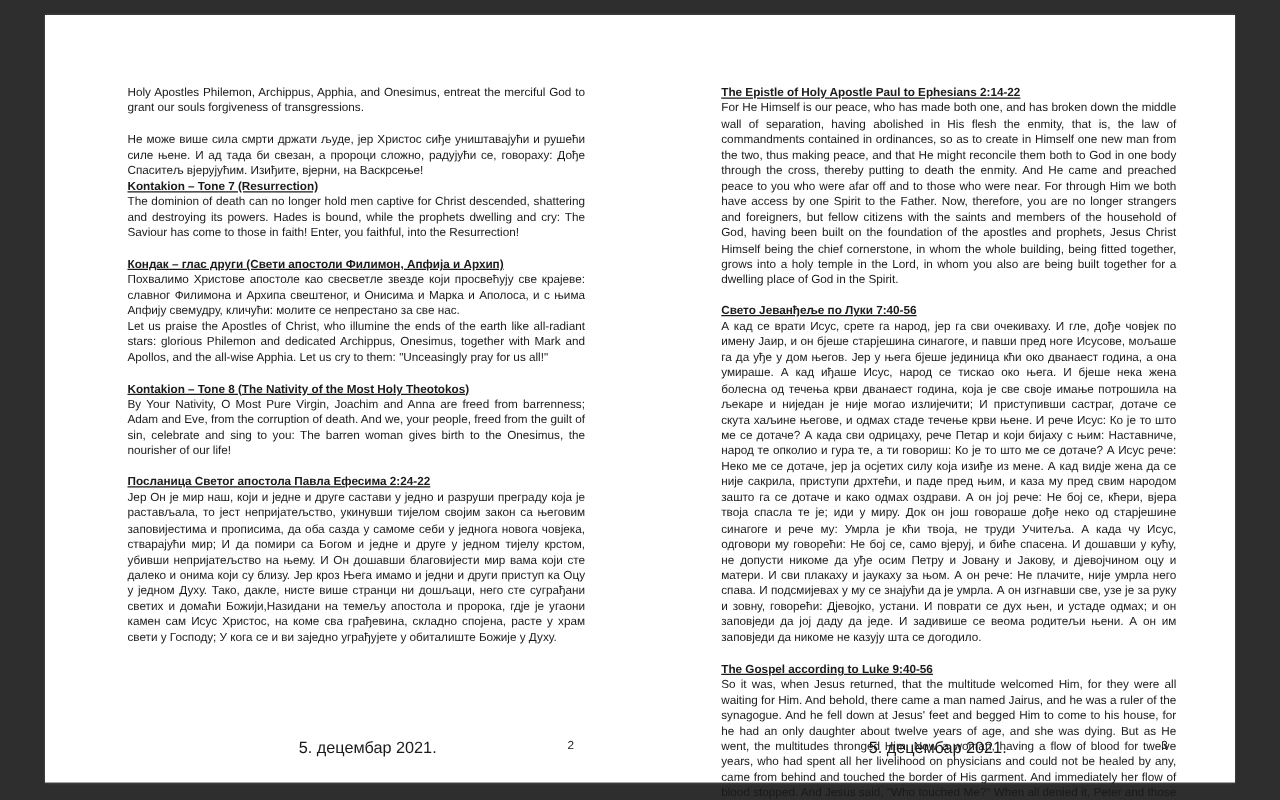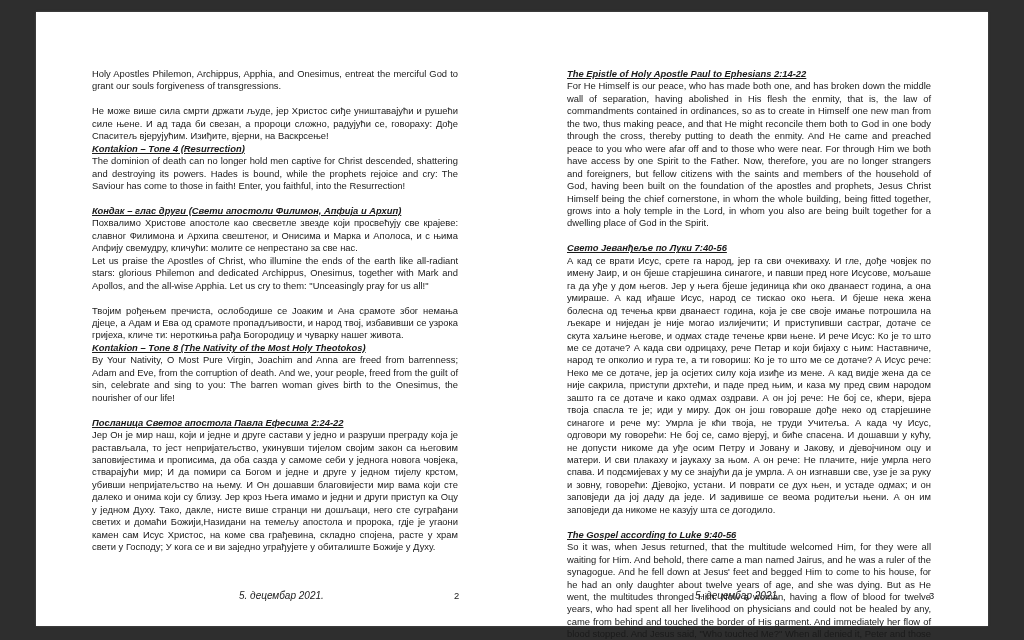--- a/index.html
+++ b/index.html
@@ -13,53 +13,53 @@
     position:absolute; left:36px; top:12px; width:952px; height:614px;
     background:#ffffff; box-shadow:0 0 2px #555;
   }
   .page { position:absolute; top:0; height:614px; width:476px; }
   .page.left { left:0; }
   .page.right { left:476px; }
   .content {
     position:absolute; top:56px;
     font-size:9.4px; line-height:12.45px; color:#1a1a1a;
     text-align:justify;
+    margin-left:10px;
   }
   .page.left .content { left:56px; width:366px; }
   .page.right .content { left:55px; width:364px; }
   .content p { margin:0; }
-  .content .heading { font-weight:bold; text-decoration:underline;font-style:italic; }
+  .content .heading { font-weight:bold; text-decoration:underline; }
   .content .gap { height:12.45px; }
   .footer-date {
-    position:absolute; top:578px; font-size:10px; color:#1a1a1a;font-style:italic;
+    position:absolute; top:578px; font-size:13px; color:#1a1a1a;
   }
   .page.left .footer-date { left:203px; }
   .page.right .footer-date { left:670px; left:183px; }
   .footer-num { position:absolute; top:578px; font-size:9.4px; color:#1a1a1a; }
   .page.left .footer-num { left:418px; }
   .page.right .footer-num { left:893px; left:417px; }
 </style>
 </head>
 <body>
 
 <div class="spread">
 
   <div class="page left">
     <div class="content">
       <p>Holy Apostles Philemon, Archippus, Apphia, and Onesimus, entreat the merciful God to grant our souls forgiveness of transgressions.</p>
       <div class="gap"></div>
       <p>Не може више сила смрти држати људе, јер Христос сиђе уништавајући и рушећи силе њене. И ад тада би свезан, а пророци сложно, радујући се, говораху: Дође Спаситељ вјерујућим. Изиђите, вјерни, на Васкрсење!</p>
-      <p class="heading">Kontakion – Tone 4 (Resurrection)</p>
-      <p>The dominion of death can no longer hold men captive for Christ descended, shattering and destroying its powers. Hades is bound, while the prophets rejoice and cry: The Saviour has come to those in faith! Enter, you faithful, into the Resurrection!</p>
+      <p class="heading">Kontakion – Tone 7 (Resurrection)</p>
+      <p>The dominion of death can no longer hold men captive for Christ descended, shattering and destroying its powers. Hades is bound, while the prophets dwelling and cry: The Saviour has come to those in faith! Enter, you faithful, into the Resurrection!</p>
       <div class="gap"></div>
       <p class="heading">Кондак – глас други (Свети апостоли Филимон, Апфија и Архип)</p>
       <p>Похвалимо Христове апостоле као свесветле звезде који просвећују све крајеве: славног Филимона и Архипа свештеног, и Онисима и Марка и Аполоса, и с њима Апфију свемудру, кличући: молите се непрестано за све нас.</p>
       <p>Let us praise the Apostles of Christ, who illumine the ends of the earth like all-radiant stars: glorious Philemon and dedicated Archippus, Onesimus, together with Mark and Apollos, and the all-wise Apphia. Let us cry to them: "Unceasingly pray for us all!"</p>
       <div class="gap"></div>
-      <p>Твојим рођењем пречиста, ослободише се Јоаким и Ана срамоте због немања дјеце, а Адам и Ева од срамоте пропадљивости, и народ твој, избавивши се узрока гријеха, кличе ти: нероткиња рађа Богородицу и чуварку нашег живота.</p>
       <p class="heading">Kontakion – Tone 8 (The Nativity of the Most Holy Theotokos)</p>
       <p>By Your Nativity, O Most Pure Virgin, Joachim and Anna are freed from barrenness; Adam and Eve, from the corruption of death. And we, your people, freed from the guilt of sin, celebrate and sing to you: The barren woman gives birth to the Onesimus, the nourisher of our life!</p>
       <div class="gap"></div>
       <p class="heading">Посланица Светог апостола Павла Ефесима 2:24-22</p>
       <p>Јер Он је мир наш, који и једне и друге састави у једно и разруши преграду која је растављала, то јест непријатељство, укинувши тијелом својим закон са његовим заповијестима и прописима, да оба сазда у самоме себи у једнога новога човјека, стварајући мир;  И да помири са Богом и једне и друге у једном тијелу крстом, убивши непријатељство на њему. И Он дошавши благовијести мир вама који сте далеко и онима који су близу. Јер кроз Њега имамо и једни и други приступ ка Оцу у једном Духу. Тако, дакле, нисте више странци ни дошљаци, него сте суграђани светих и домаћи Божији,Назидани на темељу апостола и пророка, гдје је угаони камен сам Исус Христос, на коме сва грађевина, складно спојена, расте у храм свети у Господу; У кога се и ви заједно уграђујете у обиталиште Божије у Духу.</p>
     </div>
     <div class="footer-date">5. децембар 2021.</div>
     <div class="footer-num">2</div>
   </div>
 

